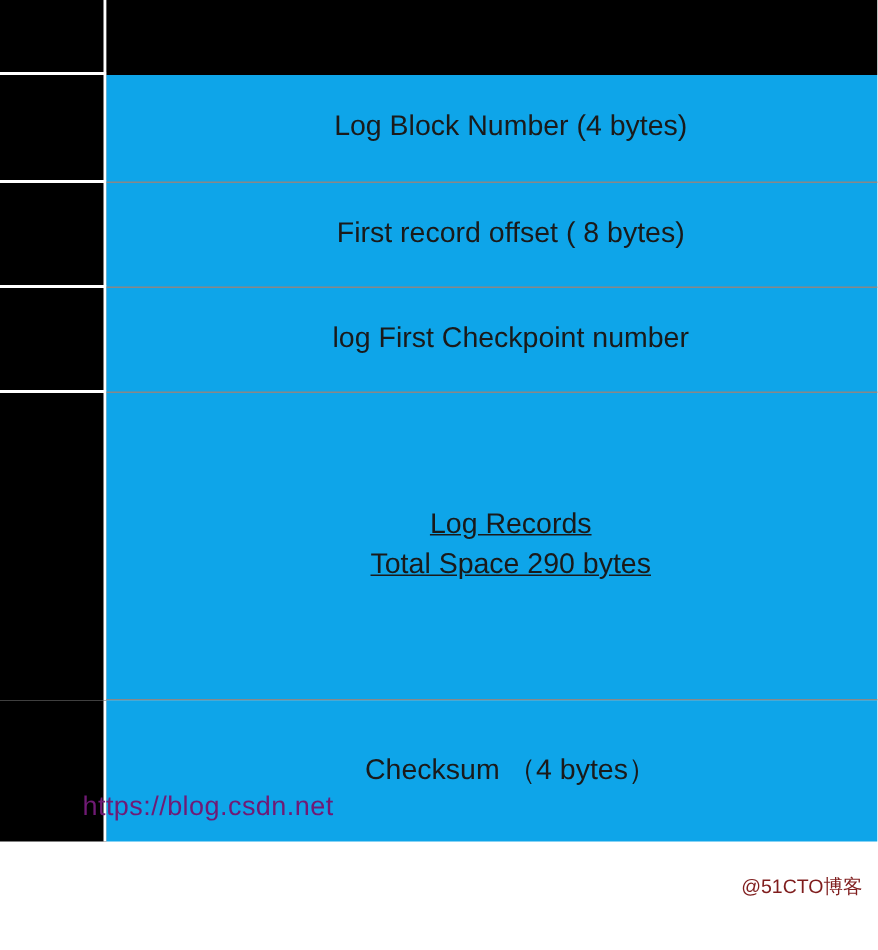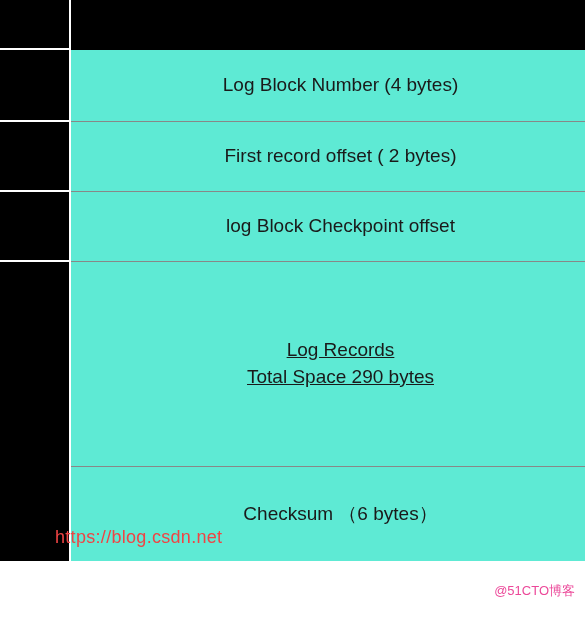--- a/index.html
+++ b/index.html
@@ -37,21 +37,21 @@
       color: #1a1a1a;
       font-weight: 500;
       line-height: 1.4;
       text-align: center;
       padding: 0 10px;
     }
     .row-0 .right-col {
       background: #000000;
     }
     .content-cell {
-      background: #5eead4;
+      background: #0ea5e9;
       border-bottom: 1px solid #888888;
       padding-left: 35px;
     }
     .row-0 { height: 50px; }
     .row-1 { height: 72px; }
     .row-2 { height: 72px; }
     .row-3 { height: 70px; }
     .row-4 { height: 70px; }
     .row-5 { height: 205px; }
     .row-6 { height: 94px; }
@@ -64,31 +64,31 @@
     }
     .multiline span {
       display: block;
       text-decoration: underline;
     }
     .watermark-faint {
       position: absolute;
       left: 55px;
       bottom: 85px;
       font-size: 18px;
-      color: #ef4444;
+      color: #701a75;
       z-index: 5;
       letter-spacing: 0.3px;
       pointer-events: none;
     }
     .watermark-corner {
       position: absolute;
       right: 7px;
       bottom: 32px;
       font-size: 13px;
-      color: #ec4899;
+      color: #7f1d1d;
       background: rgba(255,255,255,0.6);
       padding: 1px 3px;
       z-index: 6;
       pointer-events: none;
     }
   </style>
 </head>
 <body>
 
 <div class="diagram">
@@ -99,37 +99,37 @@
   </div>
 
   <div class="row row-1">
     <div class="left-col"></div>
     <div class="right-col content-cell">Log Block Number (4 bytes)</div>
   </div>
 
 
   <div class="row row-3">
     <div class="left-col"></div>
-    <div class="right-col content-cell">First record offset ( 2 bytes)</div>
+    <div class="right-col content-cell">First record offset ( 8 bytes)</div>
   </div>
 
   <div class="row row-4">
     <div class="left-col"></div>
-    <div class="right-col content-cell">log Block Checkpoint offset</div>
+    <div class="right-col content-cell">log First Checkpoint number</div>
   </div>
 
   <div class="row row-5">
     <div class="left-col"></div>
     <div class="right-col content-cell multiline">
       <span>Log Records</span>
       <span>Total Space 290 bytes</span>
     </div>
   </div>
 
   <div class="row row-6">
     <div class="left-col"></div>
-    <div class="right-col content-cell">Checksum （6 bytes）</div>
+    <div class="right-col content-cell">Checksum （4 bytes）</div>
   </div>
 
 </div>
 
 <div class="watermark-faint">https://blog.csdn.net</div>
 <div class="watermark-corner">@51CTO博客</div>
 
 </body></html>

